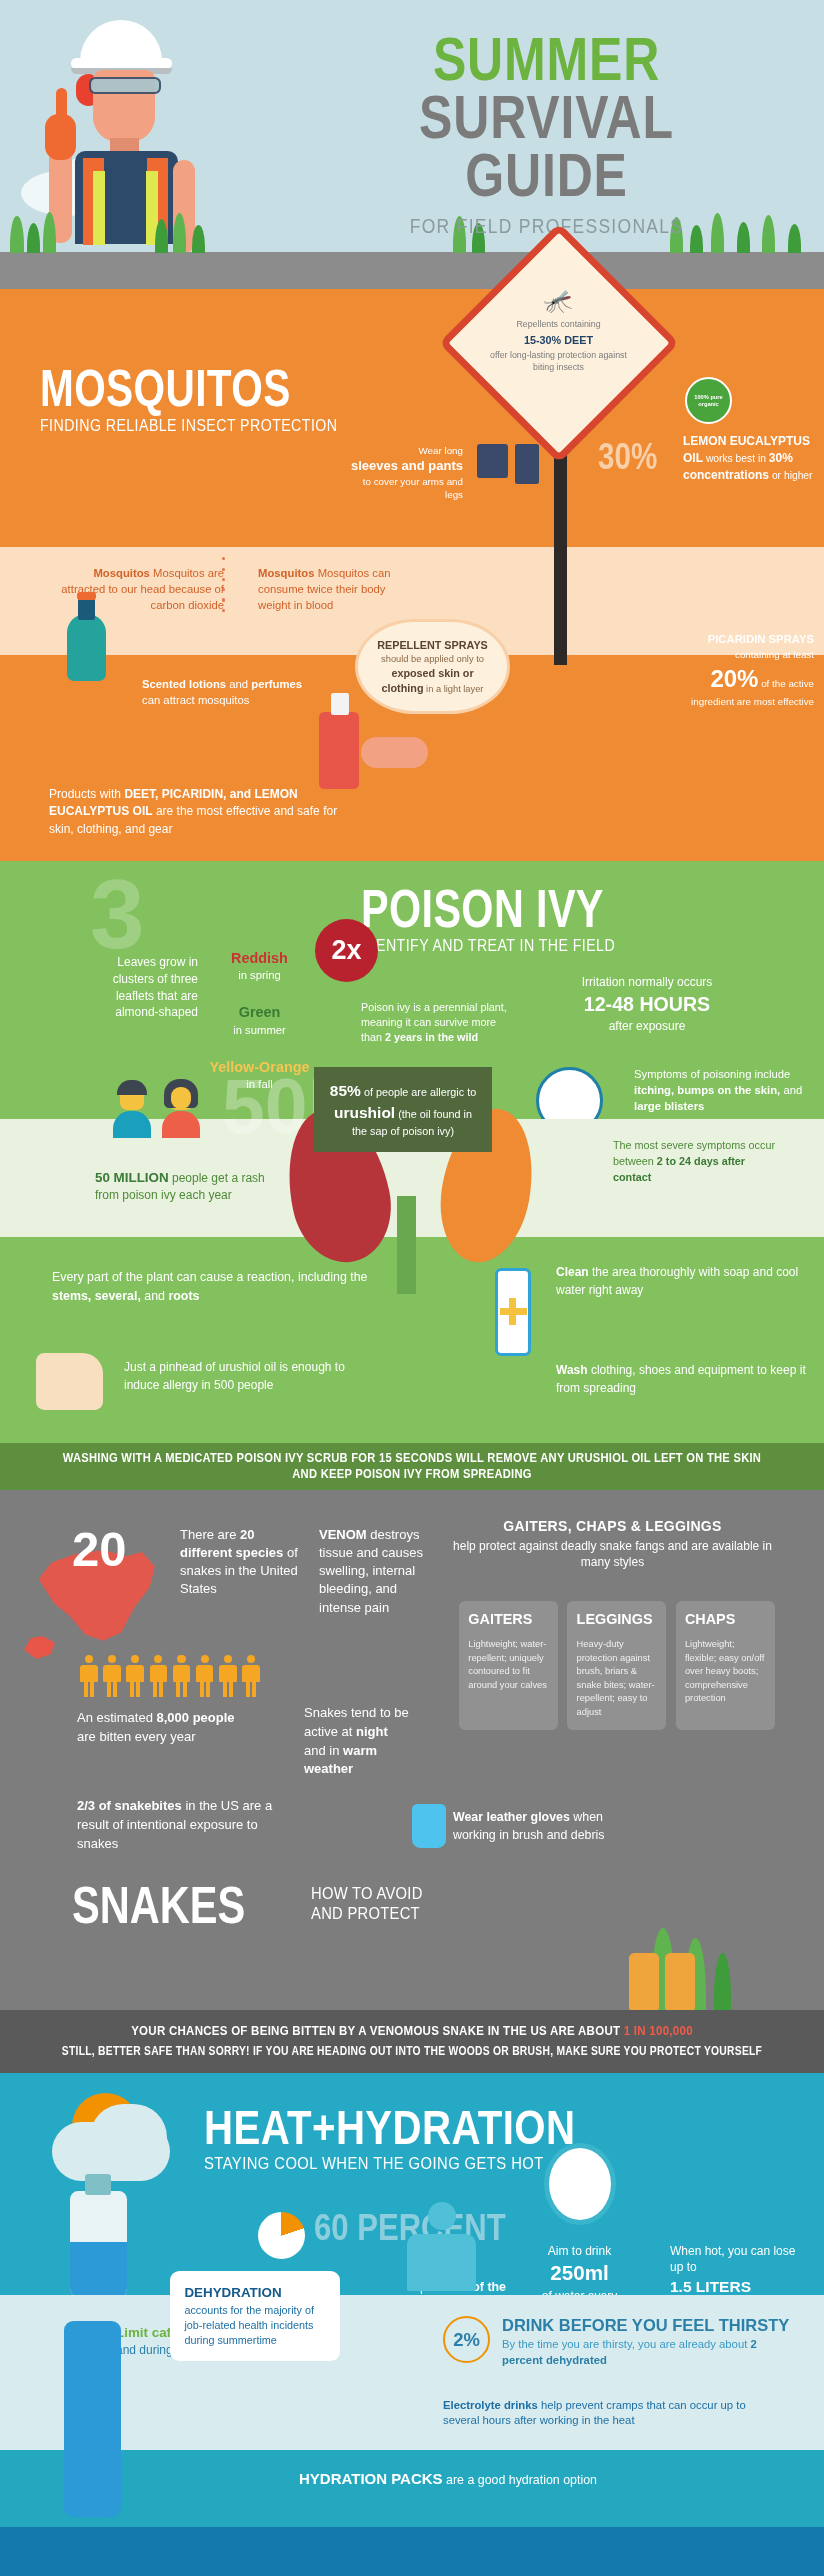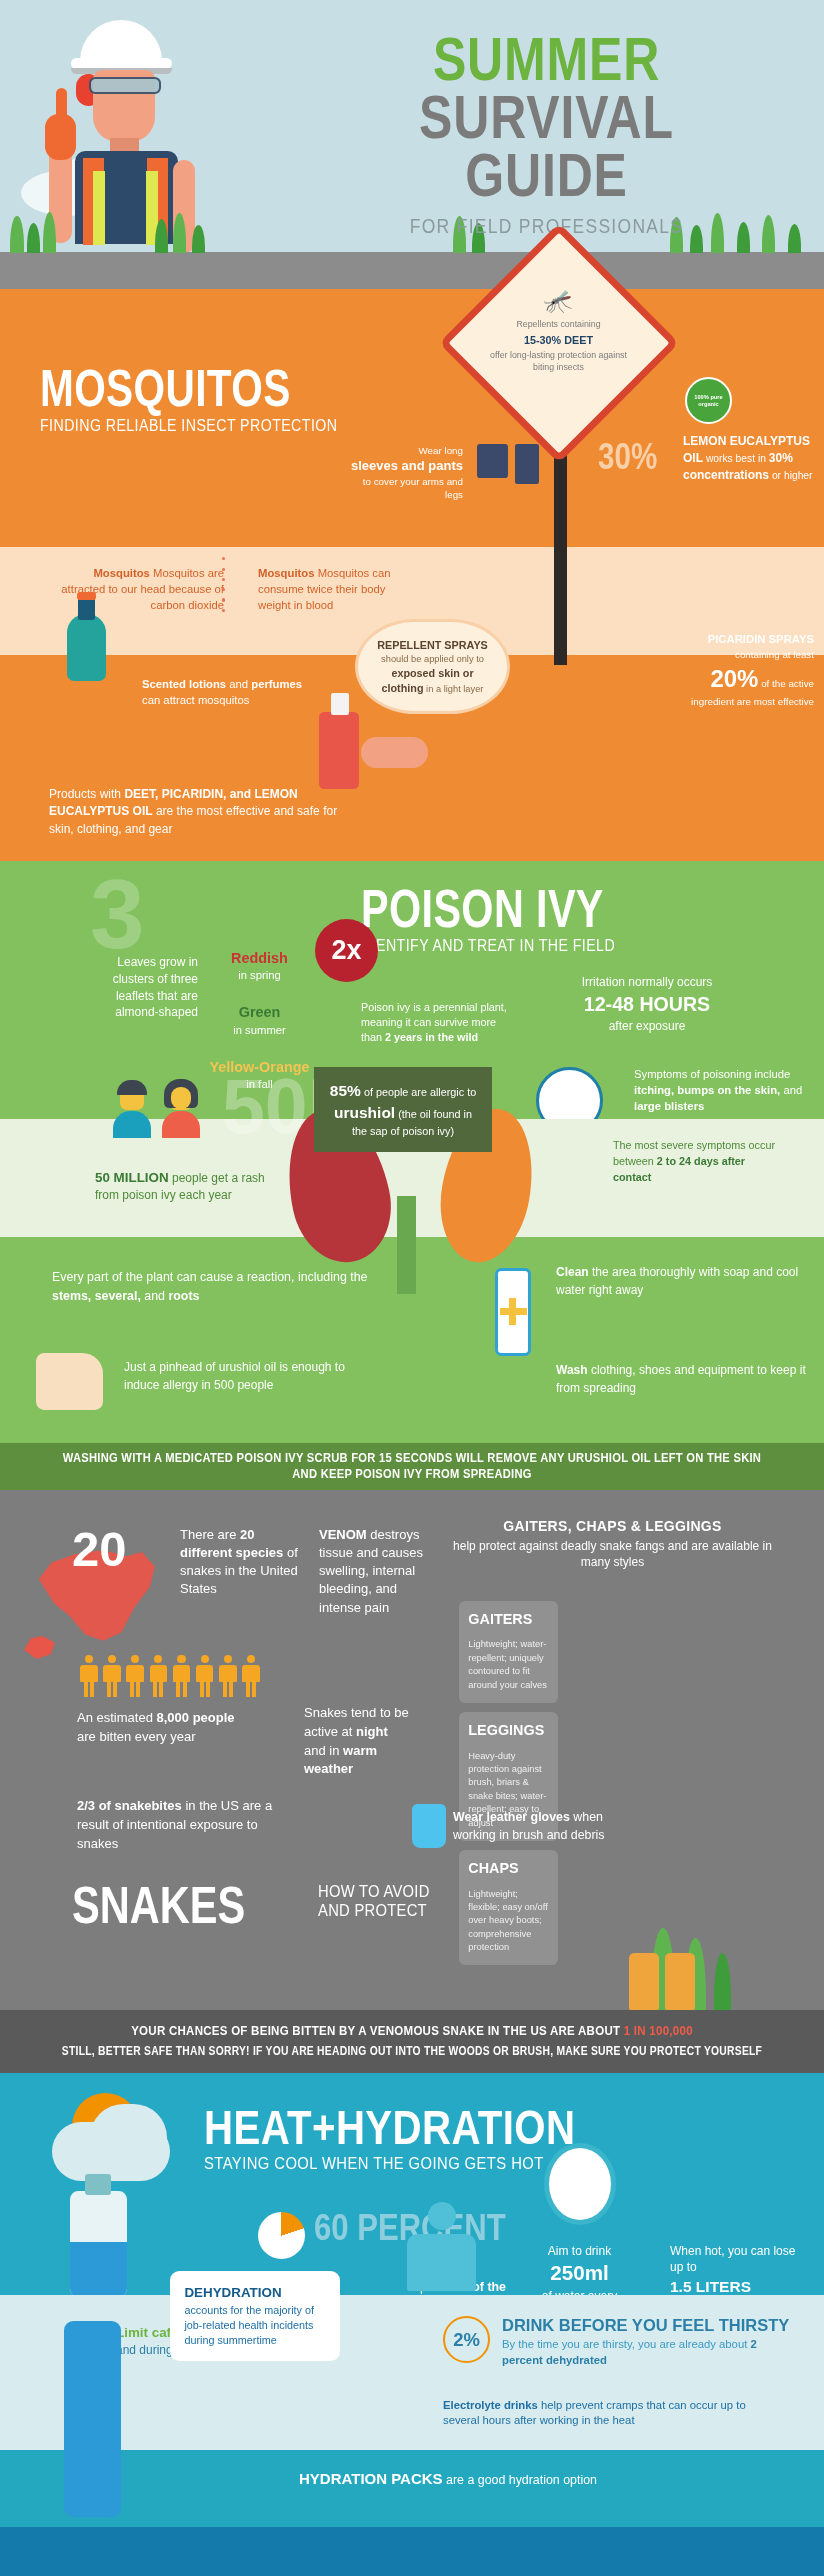--- a/index.html
+++ b/index.html
@@ -135,35 +135,35 @@
   .usmap { position:absolute; left:31px; top:54px; width:129px; height:103px; background:#e8564a;
            clip-path:polygon(6% 34%,16% 18%,34% 10%,56% 6%,74% 12%,86% 8%,96% 22%,92% 42%,80% 62%,70% 86%,56% 94%,42% 88%,30% 70%,18% 58%);
            opacity:0.95; }
   .usmap2 { position:absolute; left:24px; top:146px; width:31px; height:23px; background:#e8564a;
             clip-path:polygon(0% 60%,22% 10%,60% 0%,100% 30%,86% 80%,40% 100%); }
   .sn-a { position:absolute; left:180px; top:36px; width:118px; font-size:13px; line-height:1.4; }
   .sn-venom { position:absolute; left:319px; top:36px; width:111px; font-size:13px; line-height:1.4; }
   .sn-gcl { position:absolute; left:453px; top:28px; width:319px; text-align:center; }
   .sn-gcl h4 { font-size:14px; font-weight:bold; letter-spacing:0.3px; }
   .sn-gcl p { font-size:12px; margin-top:4.1px; line-height:1.35; }
-  .gcards { position:absolute; left:459px; top:111px; display:flex; gap:9.3px;flex-direction:column; }
+  .gcards { position:absolute; left:459px; top:111px; display:flex; gap:9.3px; }
   .gcard { width:99px; background:rgba(255,255,255,0.16); border-radius:6.2px; padding:10.3px 9.3px; }
   .gcard h5 { font-size:14.4px; font-weight:bold; margin-bottom:11.3px; }
   .gcard p { font-size:9.3px; line-height:1.45; color:#f0f0f0; }
   .people-row { position:absolute; left:80px; top:165px; display:flex; gap:5.7px; }
   .ppl { width:17.5px; height:42px; position:relative; }
   .ppl .h { position:absolute; left:4.6px; top:0; width:8.2px; height:8.2px; border-radius:50%; background:#f5a623; }
   .ppl .b { position:absolute; left:0; top:9.8px; width:17.5px; height:17.5px; background:#f5a623; border-radius:3.1px 3.1px 1px 1px; }
   .ppl .l1 { position:absolute; left:3.6px; top:27px; width:4.1px; height:15.5px; background:#f5a623; }
   .ppl .l2 { position:absolute; left:9.8px; top:27px; width:4.1px; height:15.5px; background:#f5a623; }
   .est8 { position:absolute; left:77px; top:219px; width:170px; font-size:13px; line-height:1.45; }
   .snkact { position:absolute; left:304px; top:214px; width:108px; font-size:13px; line-height:1.45; }
   .twothirds { position:absolute; left:77px; top:307px; width:222px; font-size:13px; line-height:1.45; }
   .leather { position:absolute; left:453px; top:319px; width:170px; font-size:12.4px; line-height:1.45; }
-  .snk-big { position:absolute; left:72px; top:392px; display:flex; align-items:flex-start; gap:29px;}
+  .snk-big { position:absolute; left:72px; top:392px; display:flex; align-items:flex-end; gap:22px;}
   .snk-big h2 { font-size:52px; font-weight:bold; font-family:"Liberation Sans Narrow","Liberation Sans",sans-serif; transform:scaleX(0.8); transform-origin:left; line-height:0.9;}
   .snk-big .hta { font-size:17px; line-height:1.15; letter-spacing:0.3px; transform:scaleX(0.87); transform-origin:left; padding-bottom:5.2px;}
 
   
   .heat { background:#26a9c4; color:#fff; }
   .heat-top { position:relative; height:222px; }
   .heat-title { position:absolute; left:204px; top:31px; }
   .heat-title h2 { font-size:49px; font-weight:bold; letter-spacing:0.5px; transform:scaleX(0.82); transform-origin:left; font-family:"Liberation Sans Narrow","Liberation Sans",sans-serif; line-height:0.95;}
   .heat-title p { font-size:17px; letter-spacing:0.5px; transform:scaleX(0.87); transform-origin:left; margin-top:4.1px; }
   .pie60 { position:absolute; left:258px; top:139px; width:47px; height:47px; border-radius:50%; background:#fff;

